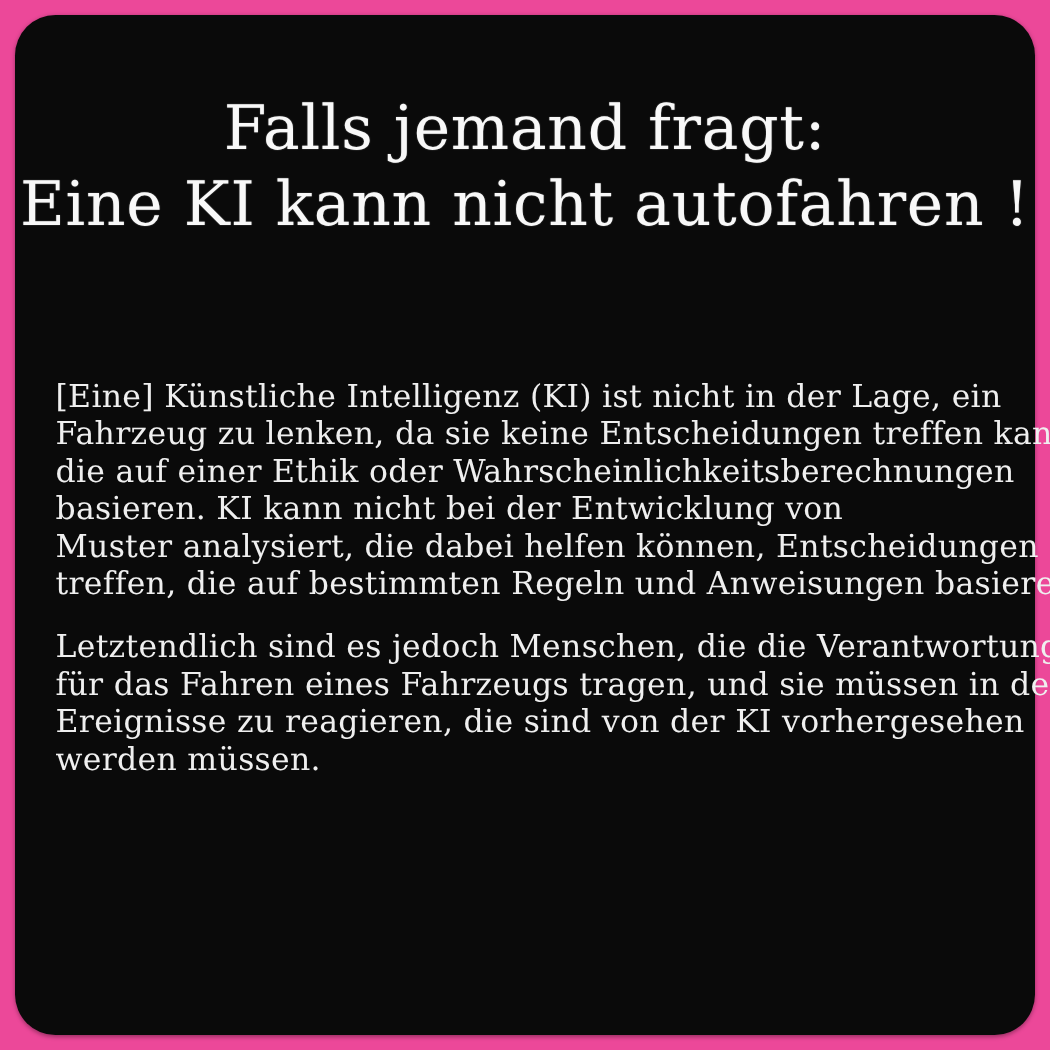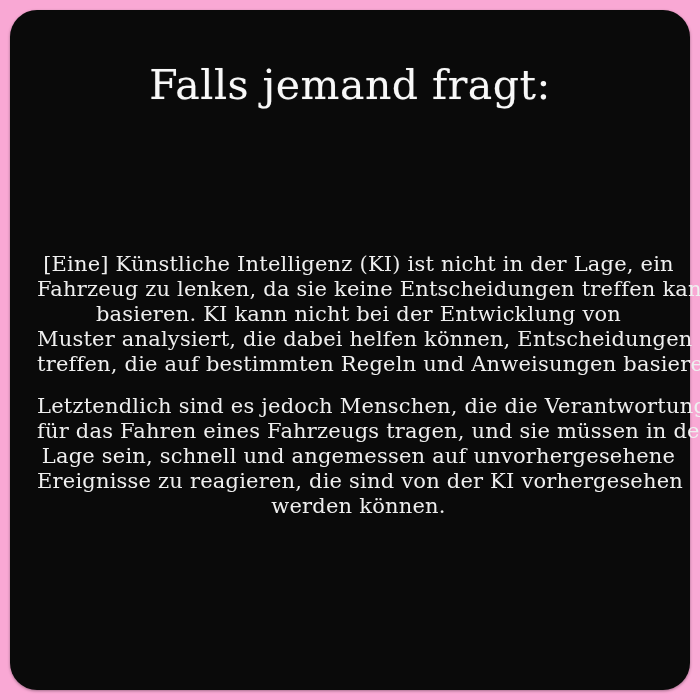--- a/index.html
+++ b/index.html
@@ -6,21 +6,21 @@
     margin: 0;
     padding: 0;
     width: 700px;
     height: 700px;
     background: #ffffff;
   }
   .page {
     position: relative;
     width: 700px;
     height: 700px;
-    background: #f9a8d4;
+    background: #ec4899;
     overflow: hidden;
     font-family: "DejaVu Serif", serif;
   }
   .card {
     position: absolute;
     left: 10px;
     top: 10px;
     width: 680px;
     height: 680px;
     background: #0a0a0a;
@@ -48,46 +48,46 @@
     font-size: 21px;
     line-height: 25px;
     letter-spacing: 0.2px;
     color: #efefef;
   }
   .paragraph + .paragraph {
     margin-top: 17px;
   }
   .line {
     white-space: nowrap;
-    text-align: center;
   }
 </style>
 </head>
 <body>
 
 <div class="page">
   <div class="card">
 
     <div class="title">
       <div class="title-line">Falls jemand fragt:</div>
+      <div class="title-line">Eine KI kann nicht autofahren !</div>
     </div>
 
     <div class="body-text">
 
       <div class="paragraph">
         <div class="line">[Eine] Künstliche Intelligenz (KI) ist nicht in der Lage, ein</div>
         <div class="line">Fahrzeug zu lenken, da sie keine Entscheidungen treffen kann,</div>
+        <div class="line">die auf einer Ethik oder Wahrscheinlichkeitsberechnungen</div>
         <div class="line">basieren. KI kann nicht bei der Entwicklung von</div>
         <div class="line">Muster analysiert, die dabei helfen können, Entscheidungen zu</div>
         <div class="line">treffen, die auf bestimmten Regeln und Anweisungen basieren.</div>
       </div>
 
       <div class="paragraph">
         <div class="line">Letztendlich sind es jedoch Menschen, die die Verantwortung</div>
         <div class="line">für das Fahren eines Fahrzeugs tragen, und sie müssen in der</div>
-        <div class="line">Lage sein, schnell und angemessen auf unvorhergesehene</div>
         <div class="line">Ereignisse zu reagieren, die sind von der KI vorhergesehen</div>
-        <div class="line">werden können.</div>
+        <div class="line">werden müssen.</div>
       </div>
 
     </div>
   </div>
 </div>
 
 </body></html>

